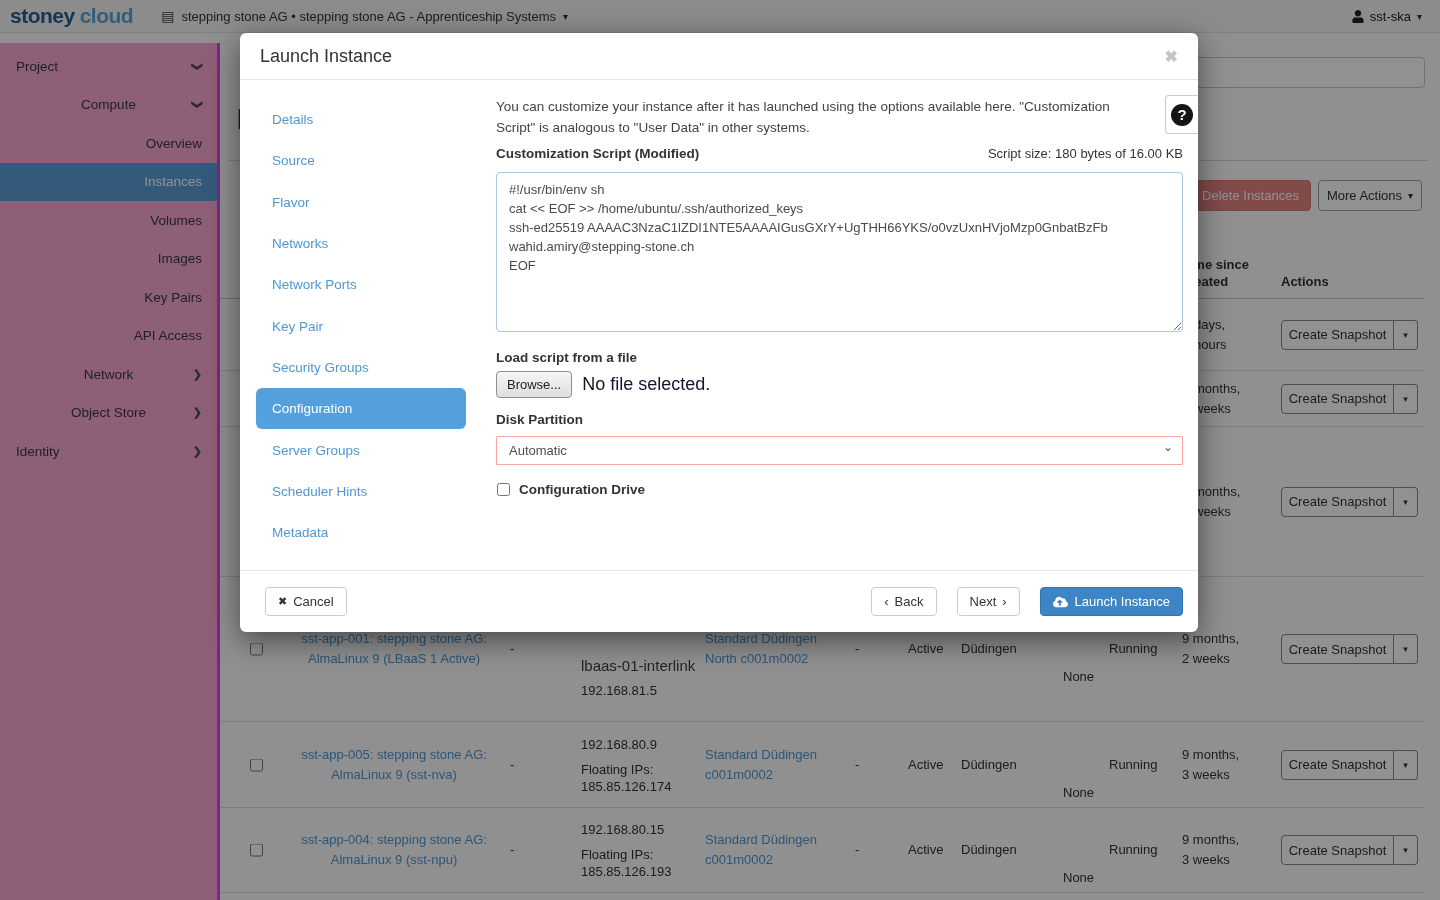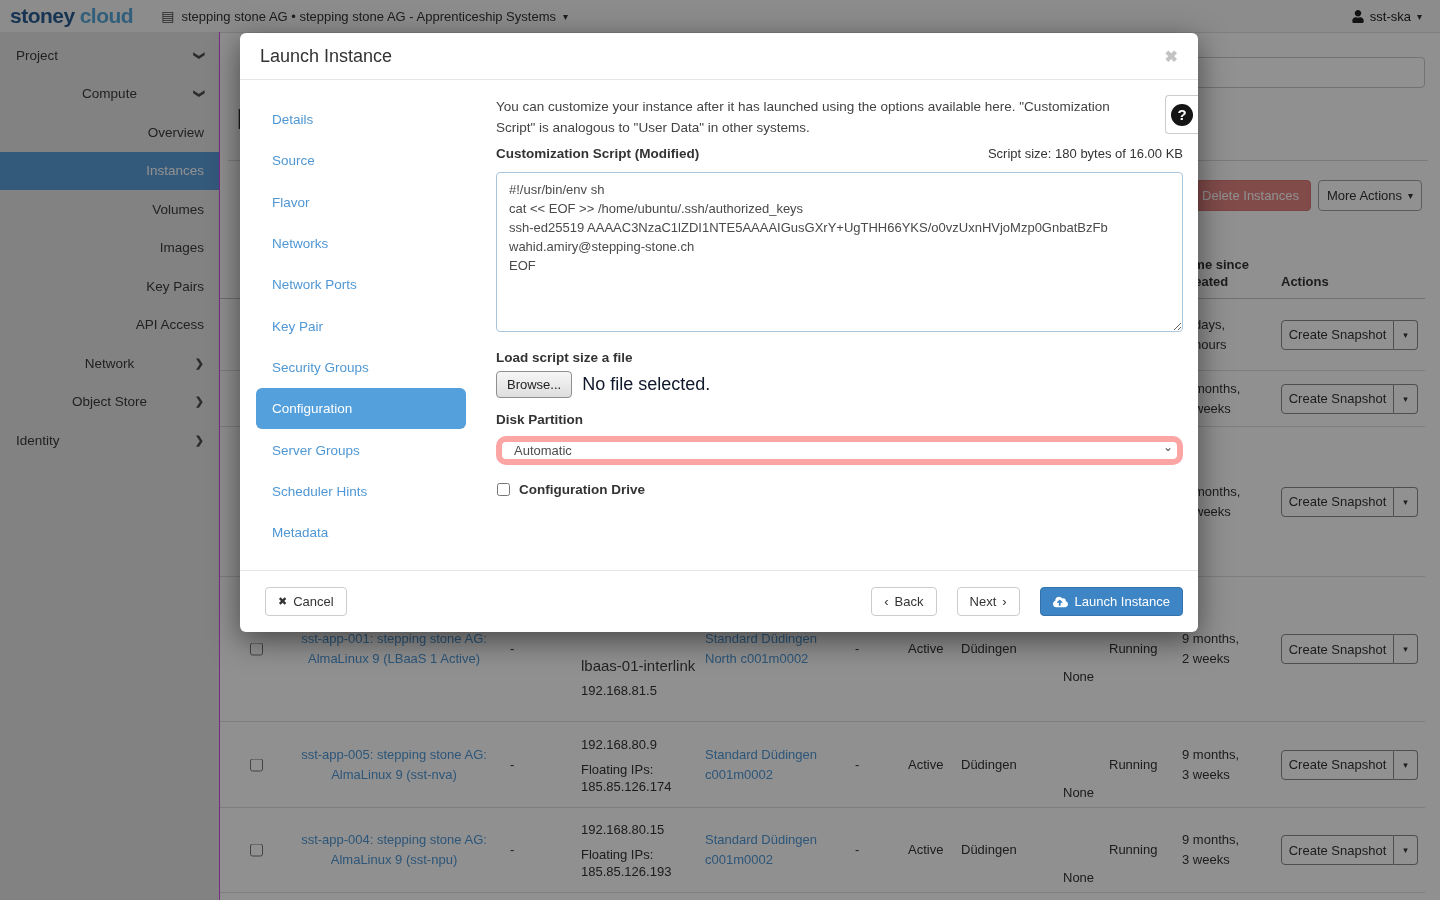--- a/index.html
+++ b/index.html
@@ -12,22 +12,22 @@
             border-bottom:1px solid #e0e0e0; display:flex; align-items:center; z-index:1; }
   .logo { margin-left:10px; font-size:21px; font-weight:bold; letter-spacing:-0.5px; cursor:pointer; }
   .logo .l1 { color:var(--brand-dark,#2a5c90); }
   .logo .l2 { color:var(--brand-light,#57a7d8); margin-left:5px; }
   .context { margin-left:28px; font-size:13px; color:#333; display:flex; align-items:center; gap:7px; cursor:pointer; }
   .ctx-icon { font-size:14px; color:#444; }
   .caret { font-size:10px; color:#333; }
   .user { margin-left:auto; margin-right:18px; font-size:13px; color:#222; display:flex; align-items:center; gap:6px; cursor:pointer; }
 
   
-  .sidebar { position:absolute; top:32px; left:0; bottom:0; width:220px; background:#e5e5e5;
-             border-right:1px solid #d946ef; padding-top:4px; z-index:1; }
+  .sidebar { position:absolute; top:43px; left:0; bottom:0; width:220px; background:#f9a8d4;
+             border-right:3px solid #d946ef; padding-top:4px; z-index:1; }
   .s-item { position:relative; height:38.5px; display:flex; align-items:center; font-size:13.5px;
             color:#3a3a3a; cursor:pointer; }
   .s-item.lv1 { padding-left:16px; }
   .s-item.lv2 { justify-content:center; }
   .s-item.lv3 { justify-content:flex-end; padding-right:15px; }
   .s-item .chev { position:absolute; right:15px; font-size:11px; font-weight:bold; color:#4d4d4d; }
   .chev.down { display:inline-block; transform:rotate(90deg); }
   .s-item.active { background:var(--sidebar-active,#5b9dd9); color:#fff; }
 
   
@@ -90,21 +90,21 @@
   .m-textarea { position:absolute; left:256px; top:139px; width:687px; height:160px; border:1px solid #a9c7dc;
                 border-radius:4px; padding:7px 12px; font:13px/19px "Liberation Sans",sans-serif; color:#4a4a4a;
                 resize:both; outline:none; }
   .m-load-label { position:absolute; left:256px; top:317px; }
   .m-file { position:absolute; left:256px; top:338px; display:flex; align-items:center; gap:10px; }
   .browse { height:27px; padding:0 10px; border:1px solid #8f8f8f; border-radius:4px; font-size:13px;
             font-family:inherit; color:#222; background:linear-gradient(#f6f6f6,#dedede); cursor:pointer; }
   .nofile { font-size:18px; color:#0f172a; }
   .m-disk-label { position:absolute; left:256px; top:379px; }
   .m-select-wrap { position:absolute; left:256px; top:403px; width:687px; height:29px; }
-  .m-select { width:100%; height:100%; border:6px solid #fca5a5; border-radius:10px; background:#fff;
+  .m-select { width:100%; height:100%; border:1px solid #fca5a5; border-radius:1px; background:#fff;
               font-size:13px; font-family:inherit; color:#4d4d4d; padding:0 12px; appearance:none; }
   .sel-chev { position:absolute; right:10px; top:4px; font-size:12px; color:#555; pointer-events:none; }
   .m-cfg { position:absolute; left:257px; top:449px; display:flex; align-items:center; gap:9px; }
   .m-foot { position:absolute; left:0; right:0; bottom:0; height:62px; border-top:1px solid #e5e5e5;
             display:flex; align-items:center; padding:0 15px 0 25px; }
   .f-btn { height:29px; padding:0 12px; }
   .f-right { margin-left:auto; display:flex; gap:20px; }
   .launch { background:var(--primary,#3d85c5); border-color:#3273ab; color:#fff; gap:7px; }
 </style>
 </head>
@@ -325,21 +325,21 @@
       <span class="blab">Customization Script (Modified)</span>
       <span class="m-size">Script size: 180 bytes of 16.00 KB</span>
     </div>
 
     <textarea class="m-textarea" spellcheck="false" style="">#!/usr/bin/env sh
 cat &lt;&lt; EOF &gt;&gt; /home/ubuntu/.ssh/authorized_keys
 ssh-ed25519 AAAAC3NzaC1lZDI1NTE5AAAAIGusGXrY+UgTHH66YKS/o0vzUxnHVjoMzp0GnbatBzFb
 wahid.amiry@stepping-stone.ch
 EOF</textarea>
 
-    <div class="blab m-load-label">Load script size a file</div>
+    <div class="blab m-load-label">Load script from a file</div>
     <div class="m-file">
       <button class="browse">Browse...</button>
       <span class="nofile">No file selected.</span>
     </div>
 
     <div class="blab m-disk-label">Disk Partition</div>
     <div class="m-select-wrap">
       <select class="m-select">
         <option>Automatic</option>
       </select>

